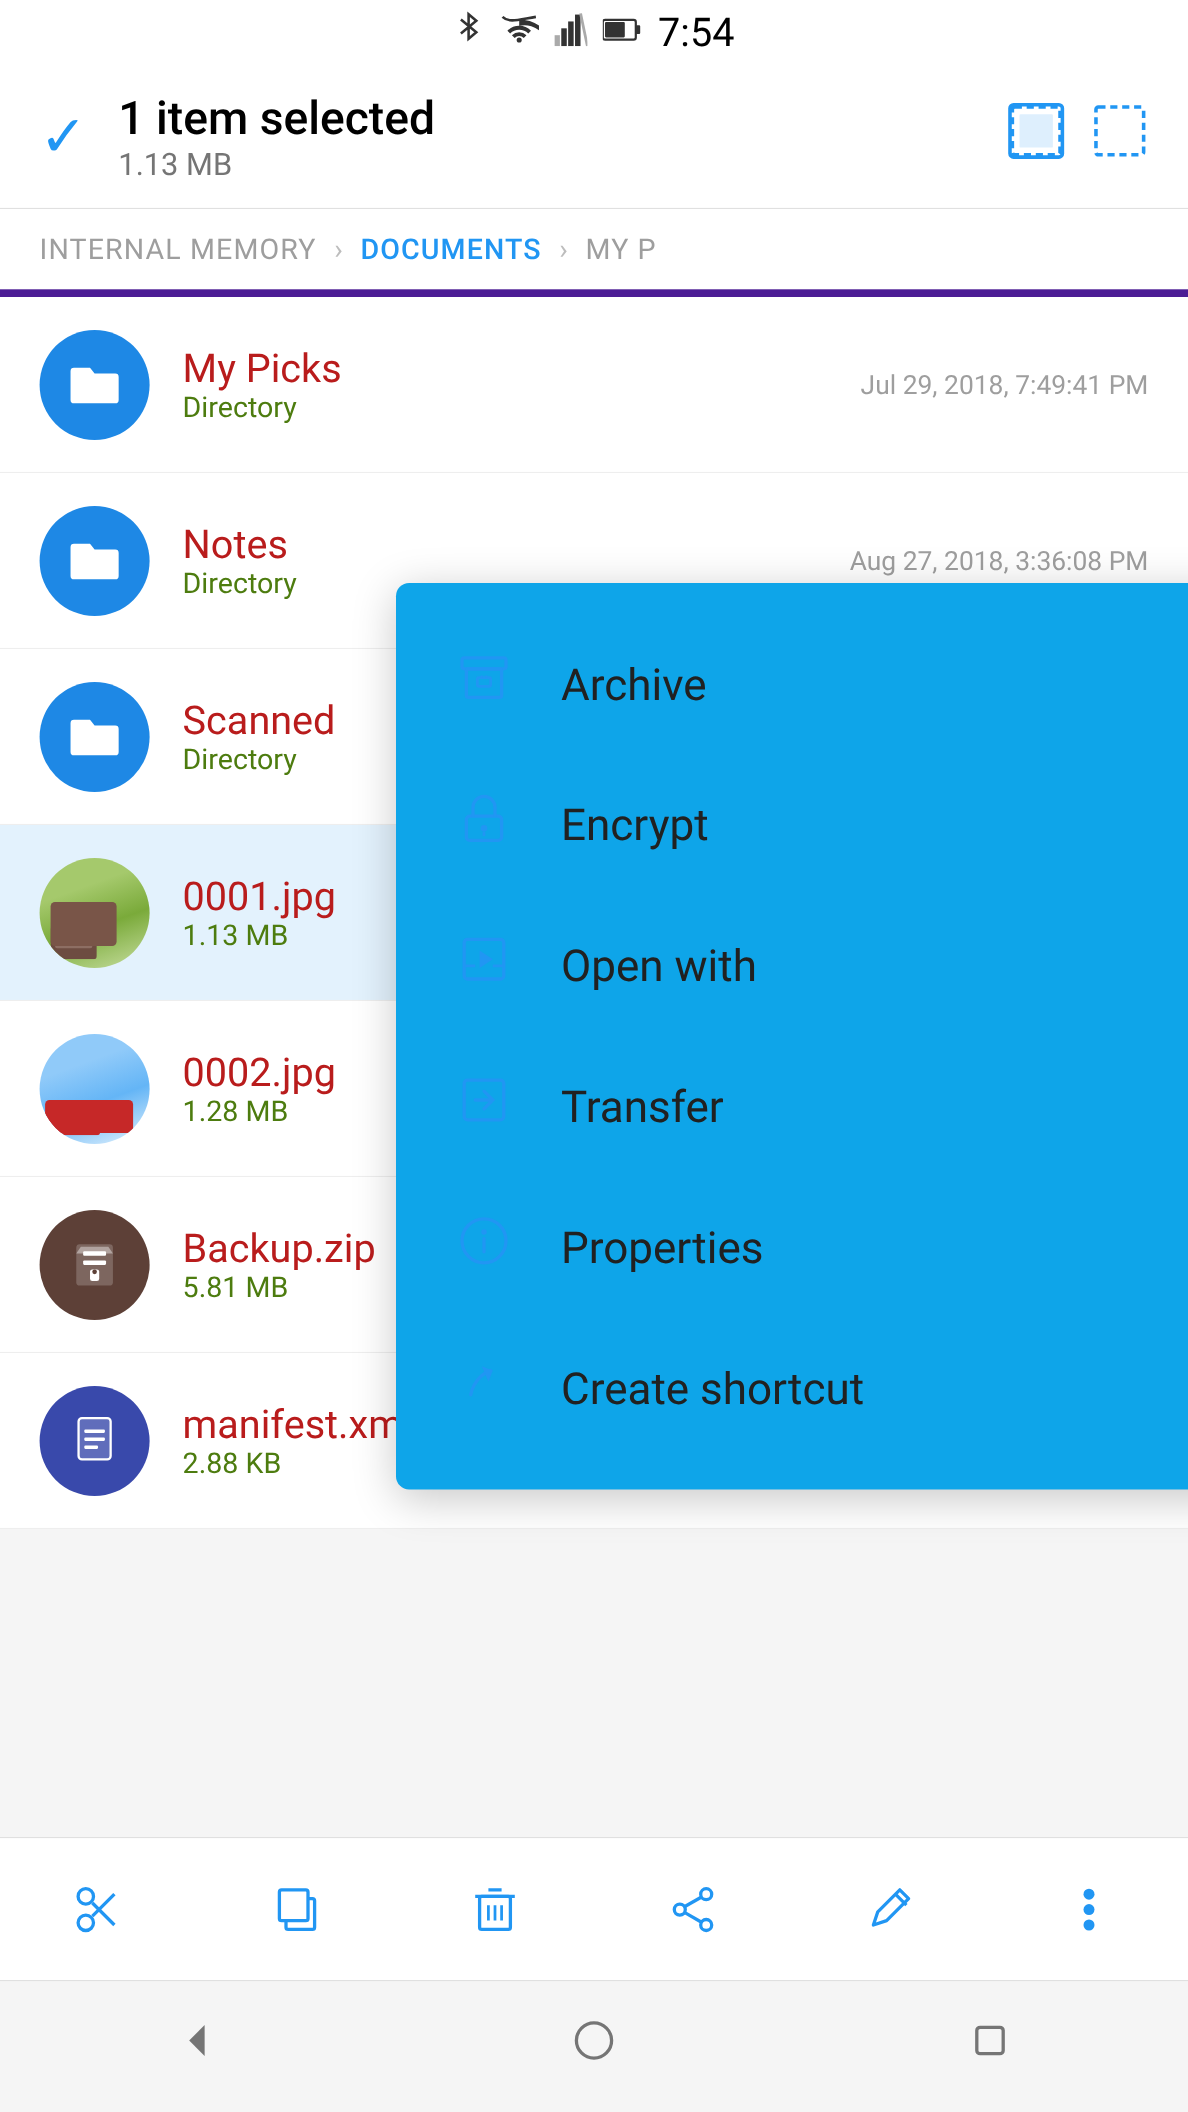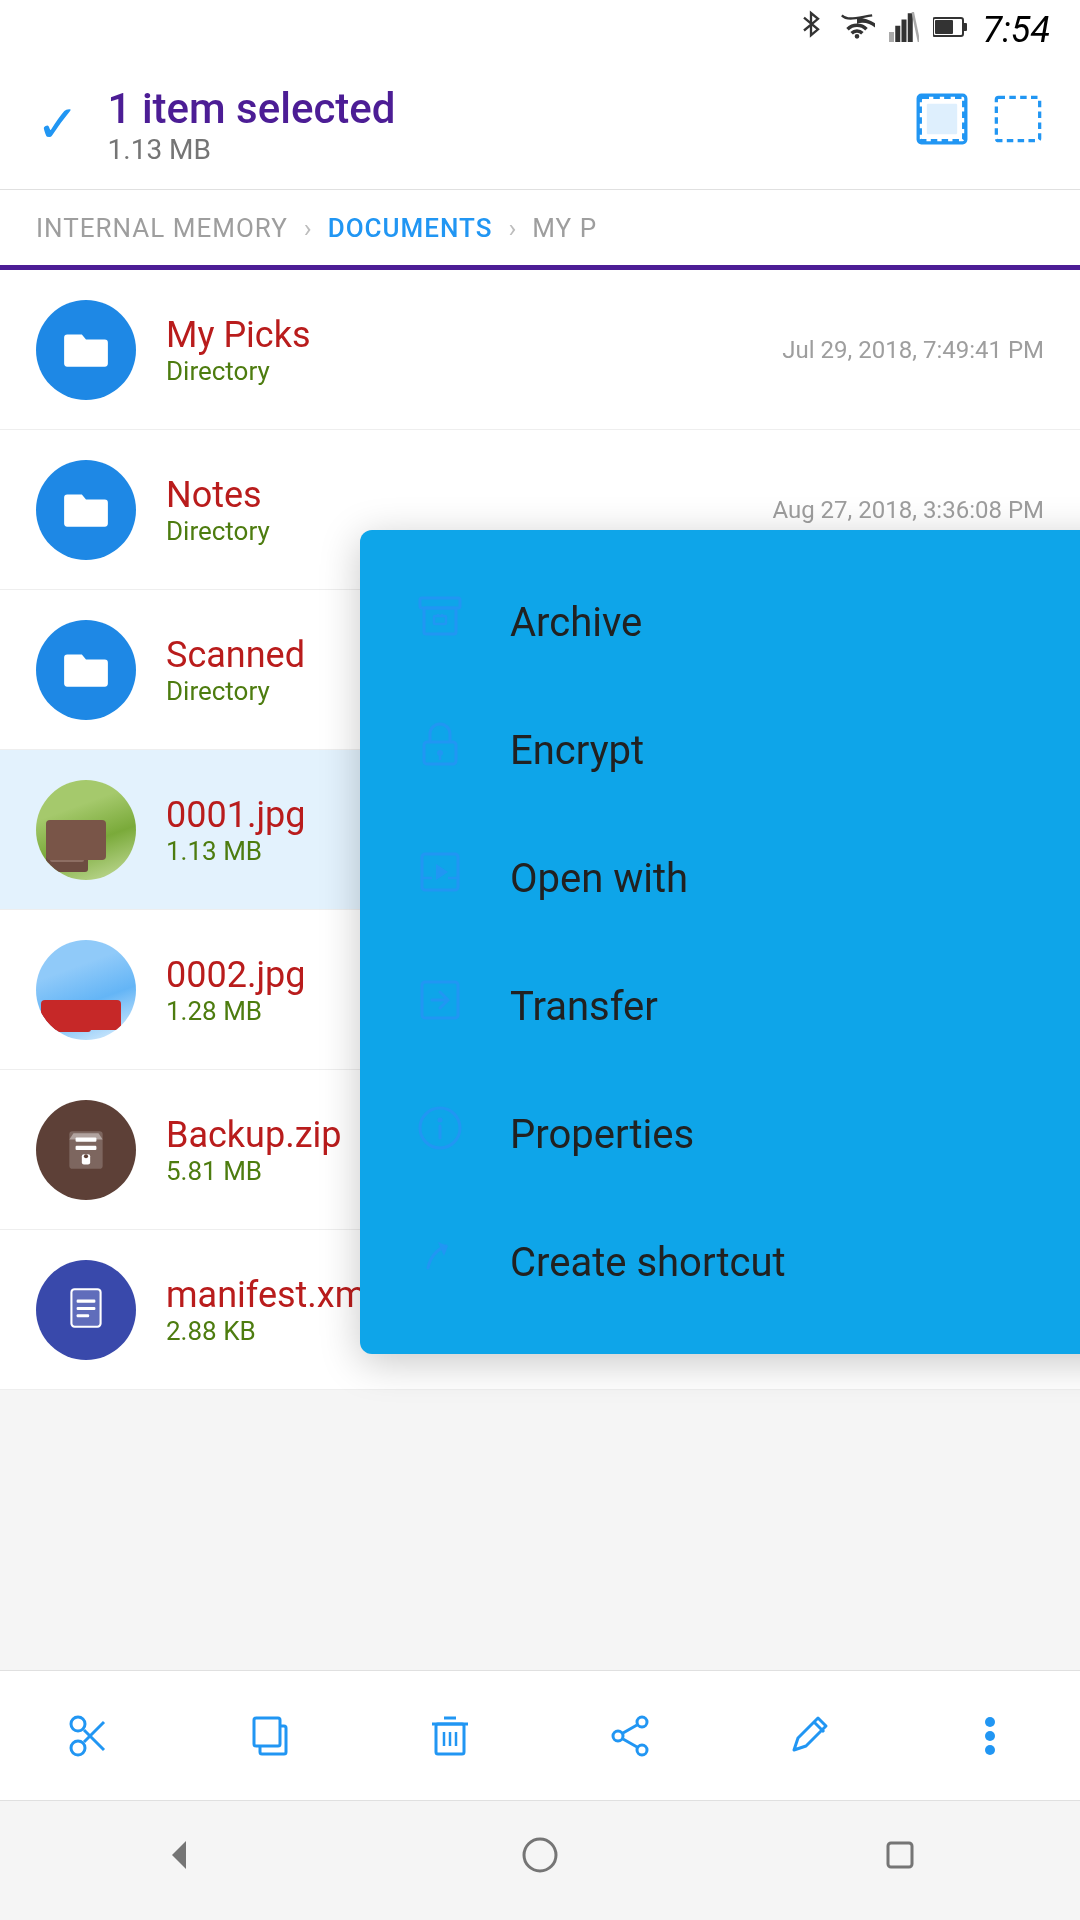--- a/index.html
+++ b/index.html
@@ -14,24 +14,23 @@
       position: relative;
     }
 
     
     .status-bar {
       width: 100%;
       height: 60px;
       background: #fff;
       display: flex;
       align-items: center;
-      justify-content: flex-end;
+      justify-content: center;
       padding: 0 30px;
       gap: 18px;
-      font-style: italic;
     }
     .status-bar .time {
       font-size: 36px;
       font-weight: 400;
       color: #000;
     }
     .status-icons {
       display: flex;
       align-items: center;
       gap: 14px;
@@ -55,21 +54,21 @@
       color: #2196F3;
       font-size: 52px;
       margin-right: 28px;
     }
     .selection-info {
       flex: 1;
     }
     .selection-title {
       font-size: 42px;
       font-weight: 500;
-      color: #4c1d95;
+      color: #000000;
     }
     .selection-size {
       font-size: 28px;
       color: #757575;
     }
     .top-actions {
       display: flex;
       gap: 24px;
     }
     .top-action-btn {
@@ -80,21 +79,21 @@
 
     
     .breadcrumb {
       width: 100%;
       height: 80px;
       background: #fff;
       display: flex;
       align-items: center;
       padding: 0 36px;
       gap: 16px;
-      border-bottom: 5px solid #4c1d95;
+      border-bottom: 7px solid #4c1d95;
     }
     .breadcrumb-item {
       font-size: 26px;
       color: #9e9e9e;
       text-transform: uppercase;
       letter-spacing: 1px;
     }
     .breadcrumb-item.active {
       color: #2196F3;
       font-weight: 500;

